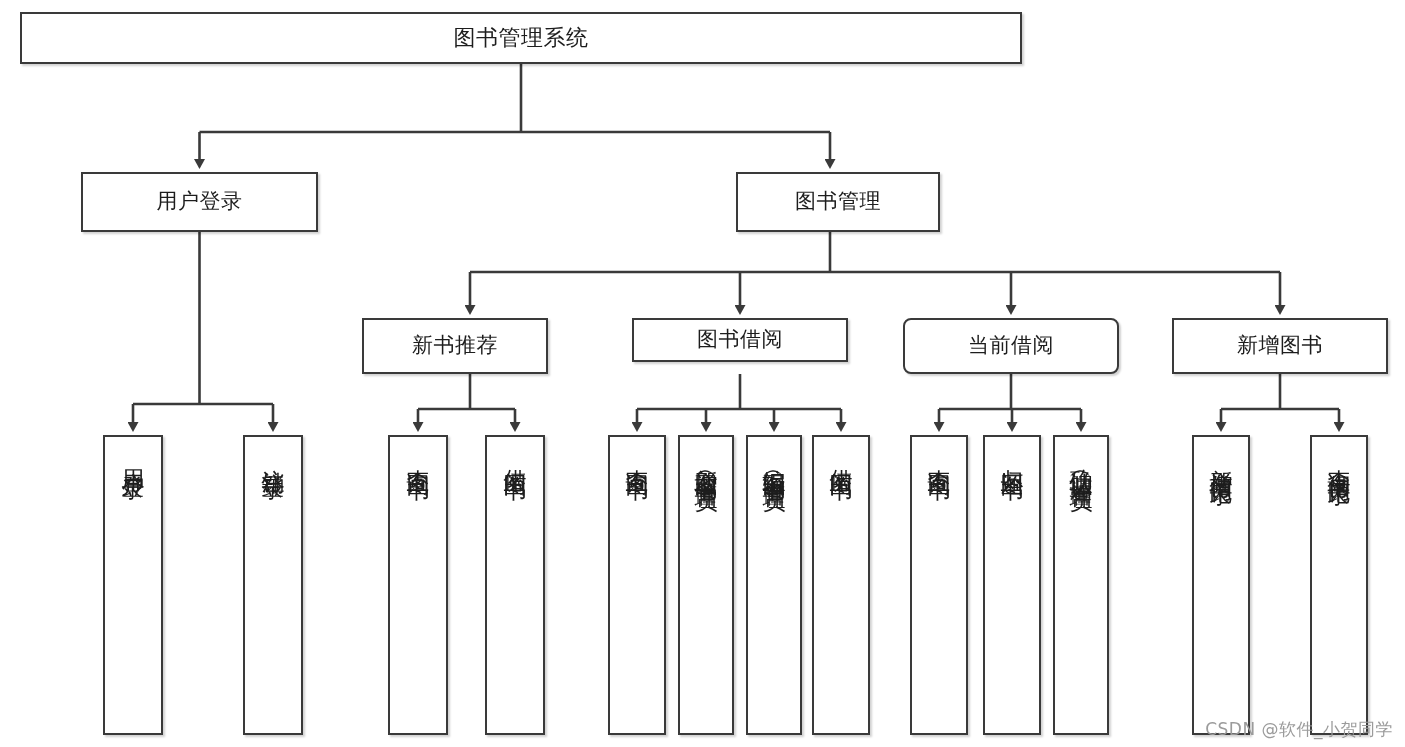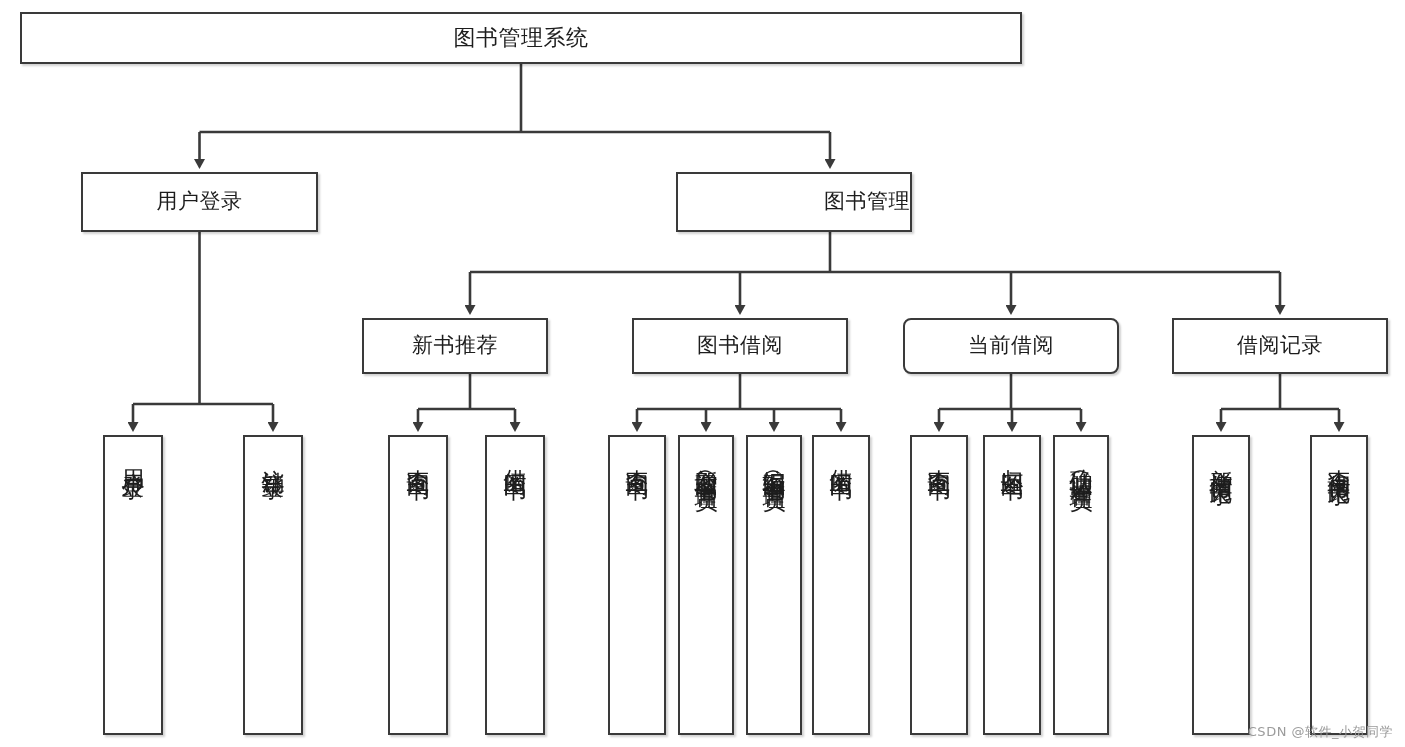--- a/index.html
+++ b/index.html
@@ -53,21 +53,21 @@
     text-orientation: upright;
     font-size: 23px;
     line-height: 1.18;
     letter-spacing: 3px;
     white-space: nowrap;
   }
   #watermark {
     position: absolute;
     right: 12px;
     bottom: 6px;
-    font-size: 13px;
+    font-size: 17px;
     color: #9b9b9b;
     letter-spacing: 0.5px;
     white-space: nowrap;
   }
 </style>
 </head>
 <body>
 
 <div id="canvas">
   <svg id="edges" viewBox="0 0 1405 747">
@@ -112,34 +112,34 @@
         <path d="M1339,409 L1339,423" marker-end="url(#arrow)"></path>
       </g>
   </svg>
   <div id="nodes">
       <div class="node node-h root" style="left: 20px; top: 12px; width: 1002px; height: 52px;">
         <span class="label">图书管理系统</span>
       </div>
       <div class="node node-h" style="left: 81px; top: 172px; width: 237px; height: 60px;">
         <span class="label">用户登录</span>
       </div>
-      <div class="node node-h" style="left: 676px; top: 172px; width: 236px; height: 60px; justify-content: flex-end;">
+      <div class="node node-h" style="left: 736px; top: 172px; width: 204px; height: 60px;">
         <span class="label">图书管理</span>
       </div>
       <div class="node node-h" style="left: 362px; top: 318px; width: 186px; height: 56px;">
         <span class="label">新书推荐</span>
       </div>
-      <div class="node node-h" style="left: 632px; top: 318px; width: 216px; height: 56px;">
+      <div class="node node-h" style="left: 632px; top: 318px; width: 216px; height: 44px;">
         <span class="label">图书借阅</span>
       </div>
       <div class="node node-h" style="left: 903px; top: 318px; width: 216px; height: 56px; border-radius: 8px;">
         <span class="label">当前借阅</span>
       </div>
       <div class="node node-h" style="left: 1172px; top: 318px; width: 216px; height: 56px;">
-        <span class="label">借阅记录</span>
+        <span class="label">新增图书</span>
       </div>
       <div class="node node-v" style="left: 103px; top: 435px; width: 60px; height: 300px;">
         <span class="label">用户登录</span>
       </div>
       <div class="node node-v" style="left: 243px; top: 435px; width: 60px; height: 300px;">
         <span class="label">注销登录</span>
       </div>
       <div class="node node-v" style="left: 388px; top: 435px; width: 60px; height: 300px;">
         <span class="label">查询图书</span>
       </div>

